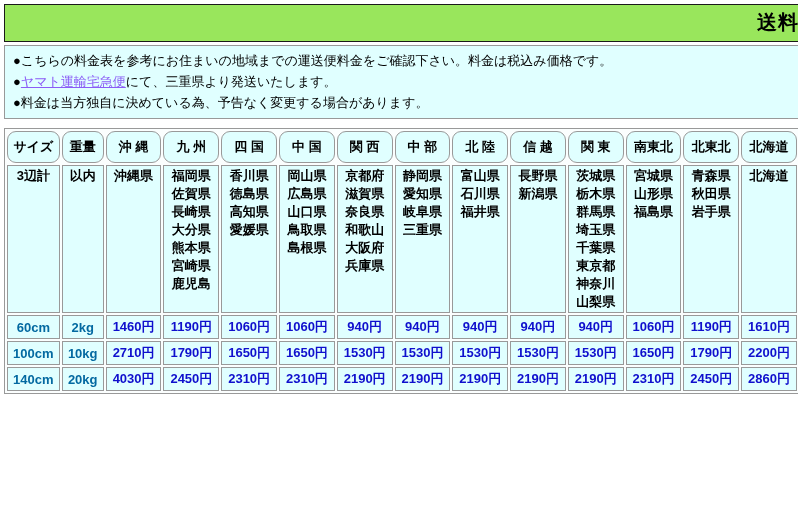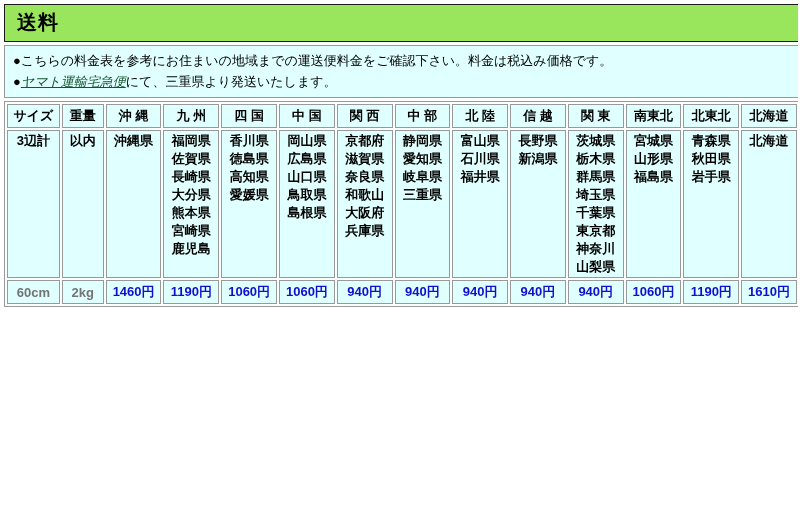--- a/index.html
+++ b/index.html
@@ -8,80 +8,80 @@
     padding: 2px;
     background: #ffffff;
     font-family: "Liberation Sans", "DejaVu Sans", sans-serif;
     color: #000;
   }
   .page { width: 796px; }
 
   .title-bar {
     background: #99e65c;
     border: 1px solid #1a1a1a;
-    text-align: left;
+    text-align: right;
     font-size: 20px;
     font-weight: bold;
     padding: 4px 0 5px 12px;
     margin-bottom: 3px;
     letter-spacing: 1px;
   }
 
   .notes-box {
     background: #e0ffff;
     border: 1px solid #999;
     padding: 4px 8px 5px 8px;
-    margin-bottom: 3px;
+    margin-bottom: 9px;
     font-size: 13px;
   }
   .note-line { line-height: 21px; white-space: nowrap; }
   .note-link {
-    color: #14532d;
+    color: #8b5cf6;
     text-decoration: underline;
     cursor: pointer;
-    font-style: italic;
   }
 
   table.rates {
     width: 100%;
     table-layout: fixed;
     border-collapse: separate;
     border-spacing: 2px;
     background: #fbfefe;
     border: 1px solid #999;
   }
   table.rates th, table.rates td {
     background: #e0ffff;
     border: 1px solid #999;
     text-align: center;
     font-size: 13px;
     font-weight: bold;
     padding: 1px 0;
     overflow: hidden;
   }
-  table.rates th { height: 24px; vertical-align: middle; }
+  table.rates th { height: 32px; vertical-align: middle; border-radius: 9px; }
   td.pref-cell, td.sub-cell {
     vertical-align: top;
     line-height: 18px;
     padding-top: 2px;
     height: 148px;
   }
-  td.size-cell, td.weight-cell { height: 24px; color: #737373; }
+  td.size-cell, td.weight-cell { height: 24px; color: #0369a1; }
   td.price-cell { height: 24px; color: #0f0fcd; }
 </style>
 </head>
 <body>
 
 <div class="page">
 
   <div class="title-bar">送料</div>
 
   <div class="notes-box">
     <div class="note-line"><span>●</span><span>こちらの料金表を参考にお住まいの地域までの運送便料金をご確認下さい。料金は税込み価格です。</span></div>
     <div class="note-line"><span>●</span><span class="note-link">ヤマト運輸宅急便</span><span>にて、三重県より発送いたします。</span></div>
+    <div class="note-line"><span>●</span><span>料金は当方独自に決めている為、予告なく変更する場合があります。</span></div>
   </div>
 
   <table class="rates">
     <colgroup>
         <col style="width: 6.9%;">
         <col style="width: 5.5%;">
         <col style="width: 7.3%;">
         <col style="width: 7.3%;">
         <col style="width: 7.3%;">
         <col style="width: 7.3%;">
@@ -197,16 +197,48 @@
           <td class="price-cell">1060円</td>
           <td class="price-cell">940円</td>
           <td class="price-cell">940円</td>
           <td class="price-cell">940円</td>
           <td class="price-cell">940円</td>
           <td class="price-cell">940円</td>
           <td class="price-cell">1060円</td>
           <td class="price-cell">1190円</td>
           <td class="price-cell">1610円</td>
         </tr>
+        <tr>
+          <td class="size-cell">100cm</td>
+          <td class="weight-cell">10kg</td>
+          <td class="price-cell">2710円</td>
+          <td class="price-cell">1790円</td>
+          <td class="price-cell">1650円</td>
+          <td class="price-cell">1650円</td>
+          <td class="price-cell">1530円</td>
+          <td class="price-cell">1530円</td>
+          <td class="price-cell">1530円</td>
+          <td class="price-cell">1530円</td>
+          <td class="price-cell">1530円</td>
+          <td class="price-cell">1650円</td>
+          <td class="price-cell">1790円</td>
+          <td class="price-cell">2200円</td>
+        </tr>
+        <tr>
+          <td class="size-cell">140cm</td>
+          <td class="weight-cell">20kg</td>
+          <td class="price-cell">4030円</td>
+          <td class="price-cell">2450円</td>
+          <td class="price-cell">2310円</td>
+          <td class="price-cell">2310円</td>
+          <td class="price-cell">2190円</td>
+          <td class="price-cell">2190円</td>
+          <td class="price-cell">2190円</td>
+          <td class="price-cell">2190円</td>
+          <td class="price-cell">2190円</td>
+          <td class="price-cell">2310円</td>
+          <td class="price-cell">2450円</td>
+          <td class="price-cell">2860円</td>
+        </tr>
       </tbody>
   </table>
 
 </div>
 
 </body></html>

